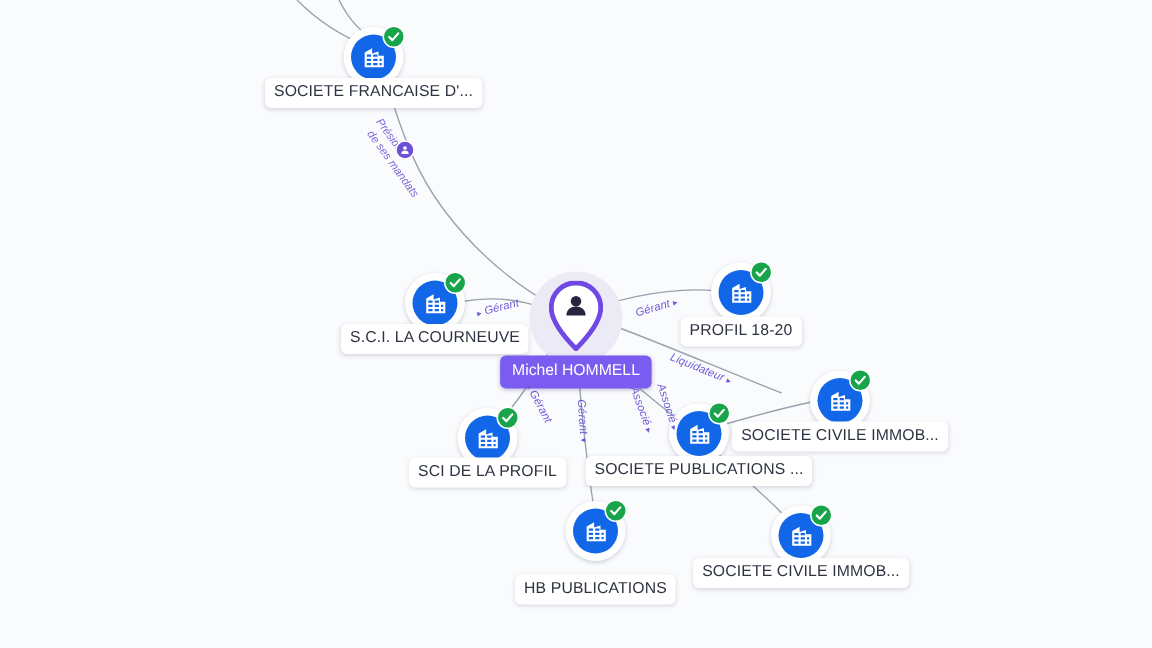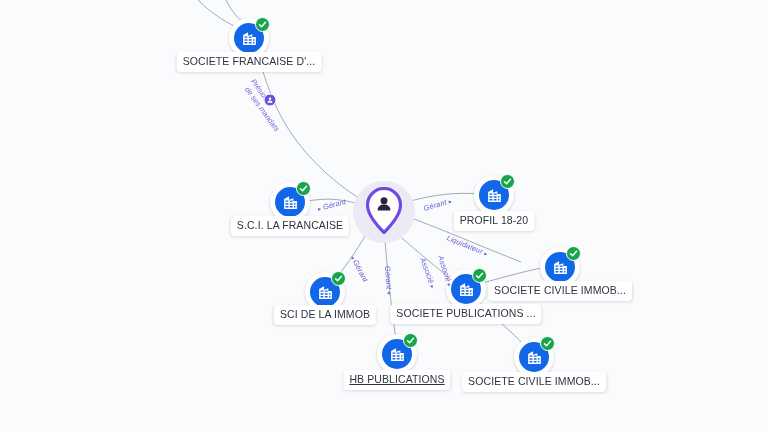--- a/index.html
+++ b/index.html
@@ -212,21 +212,21 @@
       <svg width="17" height="17" viewBox="0 0 24 24" fill="#ffffff">
         <path d="M3 21V7l7-4v5l6-2v4h5v11H3zm2-2h4v-2H5v2zm0-4h4v-2H5v2zm0-4h4V9H5v2zm6 8h4v-2h-4v2zm0-4h4v-2h-4v2zm0-4h4V9h-4v2zm6 8h2v-2h-2v2zm0-4h2v-2h-2v2z"></path>
       </svg>
     </div>
     <div class="node-check">
       <svg width="9" height="9" viewBox="0 0 24 24" fill="none" stroke="#ffffff" stroke-width="4" stroke-linecap="round" stroke-linejoin="round">
         <path d="M4 12.5 L9.5 18 L20 6"></path>
       </svg>
     </div>
   </div>
-  <div class="caption" style="left:290px; top:216px;">S.C.I. LA FRANCAISE</div>
+  <div class="caption" style="left:290px; top:216px;">S.C.I. LA COURNEUVE</div>
 
   <div class="node" style="left:494px; top:195px;">
     <div class="node-halo"></div>
     <div class="node-disc">
       <svg width="17" height="17" viewBox="0 0 24 24" fill="#ffffff">
         <path d="M3 21V7l7-4v5l6-2v4h5v11H3zm2-2h4v-2H5v2zm0-4h4v-2H5v2zm0-4h4V9H5v2zm6 8h4v-2h-4v2zm0-4h4v-2h-4v2zm0-4h4V9h-4v2zm6 8h2v-2h-2v2zm0-4h2v-2h-2v2z"></path>
       </svg>
     </div>
     <div class="node-check">
       <svg width="9" height="9" viewBox="0 0 24 24" fill="none" stroke="#ffffff" stroke-width="4" stroke-linecap="round" stroke-linejoin="round">
@@ -257,21 +257,21 @@
       <svg width="17" height="17" viewBox="0 0 24 24" fill="#ffffff">
         <path d="M3 21V7l7-4v5l6-2v4h5v11H3zm2-2h4v-2H5v2zm0-4h4v-2H5v2zm0-4h4V9H5v2zm6 8h4v-2h-4v2zm0-4h4v-2h-4v2zm0-4h4V9h-4v2zm6 8h2v-2h-2v2zm0-4h2v-2h-2v2z"></path>
       </svg>
     </div>
     <div class="node-check">
       <svg width="9" height="9" viewBox="0 0 24 24" fill="none" stroke="#ffffff" stroke-width="4" stroke-linecap="round" stroke-linejoin="round">
         <path d="M4 12.5 L9.5 18 L20 6"></path>
       </svg>
     </div>
   </div>
-  <div class="caption" style="left:325px; top:305px;">SCI DE LA IMMOB</div>
+  <div class="caption" style="left:325px; top:305px;">SCI DE LA PROFIL</div>
 
   <div class="node" style="left:466px; top:289px;">
     <div class="node-halo"></div>
     <div class="node-disc">
       <svg width="17" height="17" viewBox="0 0 24 24" fill="#ffffff">
         <path d="M3 21V7l7-4v5l6-2v4h5v11H3zm2-2h4v-2H5v2zm0-4h4v-2H5v2zm0-4h4V9H5v2zm6 8h4v-2h-4v2zm0-4h4v-2h-4v2zm0-4h4V9h-4v2zm6 8h2v-2h-2v2zm0-4h2v-2h-2v2z"></path>
       </svg>
     </div>
     <div class="node-check">
       <svg width="9" height="9" viewBox="0 0 24 24" fill="none" stroke="#ffffff" stroke-width="4" stroke-linecap="round" stroke-linejoin="round">
@@ -287,21 +287,21 @@
       <svg width="17" height="17" viewBox="0 0 24 24" fill="#ffffff">
         <path d="M3 21V7l7-4v5l6-2v4h5v11H3zm2-2h4v-2H5v2zm0-4h4v-2H5v2zm0-4h4V9H5v2zm6 8h4v-2h-4v2zm0-4h4v-2h-4v2zm0-4h4V9h-4v2zm6 8h2v-2h-2v2zm0-4h2v-2h-2v2z"></path>
       </svg>
     </div>
     <div class="node-check">
       <svg width="9" height="9" viewBox="0 0 24 24" fill="none" stroke="#ffffff" stroke-width="4" stroke-linecap="round" stroke-linejoin="round">
         <path d="M4 12.5 L9.5 18 L20 6"></path>
       </svg>
     </div>
   </div>
-  <div class="caption" style="left:397px; top:370px;text-decoration:underline;">HB PUBLICATIONS</div>
+  <div class="caption" style="left:397px; top:383px;">HB PUBLICATIONS</div>
 
   <div class="node" style="left:534px; top:357px;">
     <div class="node-halo"></div>
     <div class="node-disc">
       <svg width="17" height="17" viewBox="0 0 24 24" fill="#ffffff">
         <path d="M3 21V7l7-4v5l6-2v4h5v11H3zm2-2h4v-2H5v2zm0-4h4v-2H5v2zm0-4h4V9H5v2zm6 8h4v-2h-4v2zm0-4h4v-2h-4v2zm0-4h4V9h-4v2zm6 8h2v-2h-2v2zm0-4h2v-2h-2v2z"></path>
       </svg>
     </div>
     <div class="node-check">
       <svg width="9" height="9" viewBox="0 0 24 24" fill="none" stroke="#ffffff" stroke-width="4" stroke-linecap="round" stroke-linejoin="round">
@@ -317,20 +317,21 @@
       <svg width="36" height="47" viewBox="0 0 36 47">
         <path d="M18 1.5 C8.9 1.5 1.5 8.9 1.5 18 C1.5 27 9.5 37 18 45.5 C26.5 37 34.5 27 34.5 18 C34.5 8.9 27.1 1.5 18 1.5 Z" fill="#ffffff" stroke="#6f48e6" stroke-width="3.2"></path>
         <circle cx="18" cy="18" r="12.2" fill="#ffffff"></circle>
         <g fill="#2b2440" transform="translate(18,18)">
           <circle cx="0" cy="-4.2" r="3.5"></circle>
           <path d="M -6.4 5.4 C -6.4 1.2 -3.4 -0.6 0 -0.6 C 3.4 -0.6 6.4 1.2 6.4 5.4 Z"></path>
         </g>
       </svg>
     </div>
   </div>
+  <div class="person-label" style="left:384px; top:237px;">Michel HOMMELL</div>
 
   <div class="edge-label" style="left:318px; top:205px; transform: rotate(-14deg);">
     <span class="arw">▸</span>
     <span>Gérant</span>
   </div>
 
   <div class="edge-label" style="left:424px; top:205px; transform: rotate(-16deg);">
     <span>Gérant</span>
     <span class="arw">▸</span>
   </div>

